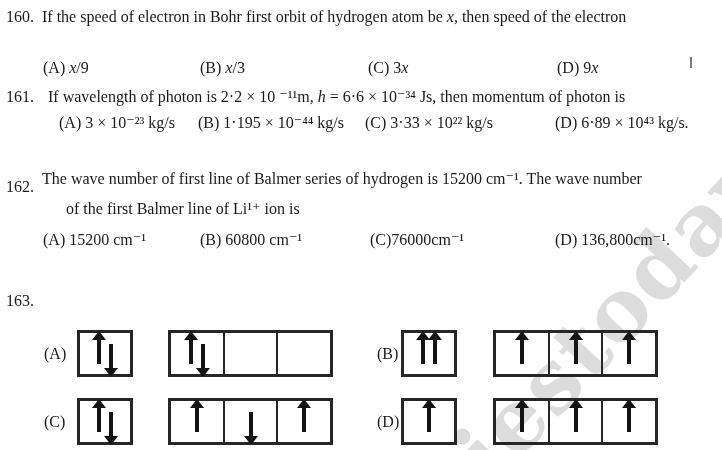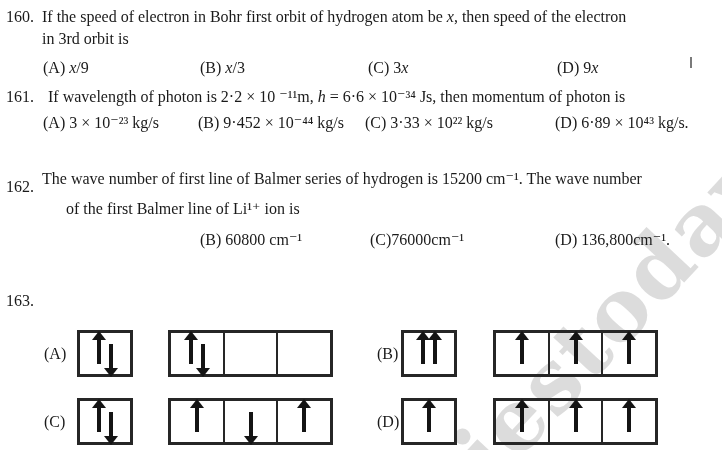--- a/index.html
+++ b/index.html
@@ -47,37 +47,37 @@
 </style>
 </head>
 <body>
 
 <div class="page">
 
   <div class="wm">studiestoday.com</div>
 
   <div class="qnum" style="left:6px;top:6px;">160.</div>
   <div class="txt" style="left:42px;top:6px;">If the speed of electron in Bohr first orbit of hydrogen atom be <i>x</i>, then speed of the electron</div>
-  <div class="txt" style="left:42px;top:28px;">in 3rd orbit is</div>
   <div class="txt" style="left:43px;top:57px;">(A) <i>x</i>/9</div>
   <div class="txt" style="left:200px;top:57px;">(B) <i>x</i>/3</div>
   <div class="txt" style="left:368px;top:57px;">(C) 3<i>x</i></div>
   <div class="txt" style="left:557px;top:57px;">(D) 9<i>x</i></div>
   <div class="stray"></div>
 
   <div class="qnum" style="left:6px;top:86px;">161.</div>
   <div class="txt" style="left:48px;top:86px;">If wavelength of photon is 2·2 × 10 ⁻¹¹m, <i>h</i> = 6·6 × 10⁻³⁴ Js, then momentum of photon is</div>
-  <div class="txt" style="left:43px;top:112px;text-align:center;">(A) 3 × 10⁻²³ kg/s</div>
-  <div class="txt" style="left:198px;top:112px;">(B) 9·452 × 10⁻⁴⁴ kg/s</div>
+  <div class="txt" style="left:59px;top:112px;text-align:center;">(A) 3 × 10⁻²³ kg/s</div>
+  <div class="txt" style="left:198px;top:112px;">(B) 1·195 × 10⁻⁴⁴ kg/s</div>
   <div class="txt" style="left:365px;top:112px;">(C) 3·33 × 10²² kg/s</div>
   <div class="txt" style="left:555px;top:112px;">(D) 6·89 × 10⁴³ kg/s.</div>
 
   <div class="qnum" style="left:6px;top:176px;">162.</div>
   <div class="txt" style="left:42px;top:168px;">The wave number of first line of Balmer series of hydrogen is 15200 cm⁻¹. The wave number</div>
   <div class="txt" style="left:42px;top:198px;margin-left:24px;">of the first Balmer line of Li¹⁺ ion is</div>
+  <div class="txt" style="left:43px;top:229px;">(A) 15200 cm⁻¹</div>
   <div class="txt" style="left:200px;top:229px;">(B) 60800 cm⁻¹</div>
   <div class="txt" style="left:370px;top:229px;">(C)76000cm⁻¹</div>
   <div class="txt" style="left:555px;top:229px;">(D) 136,800cm⁻¹.</div>
 
   <div class="qnum" style="left:6px;top:290px;">163.</div>
 
   <div class="group lblA gapA" style="left:44px;top:330px;">
     <span class="dlabel">(A)</span>
     <span class="single">
         <span class="arrow up"></span>

